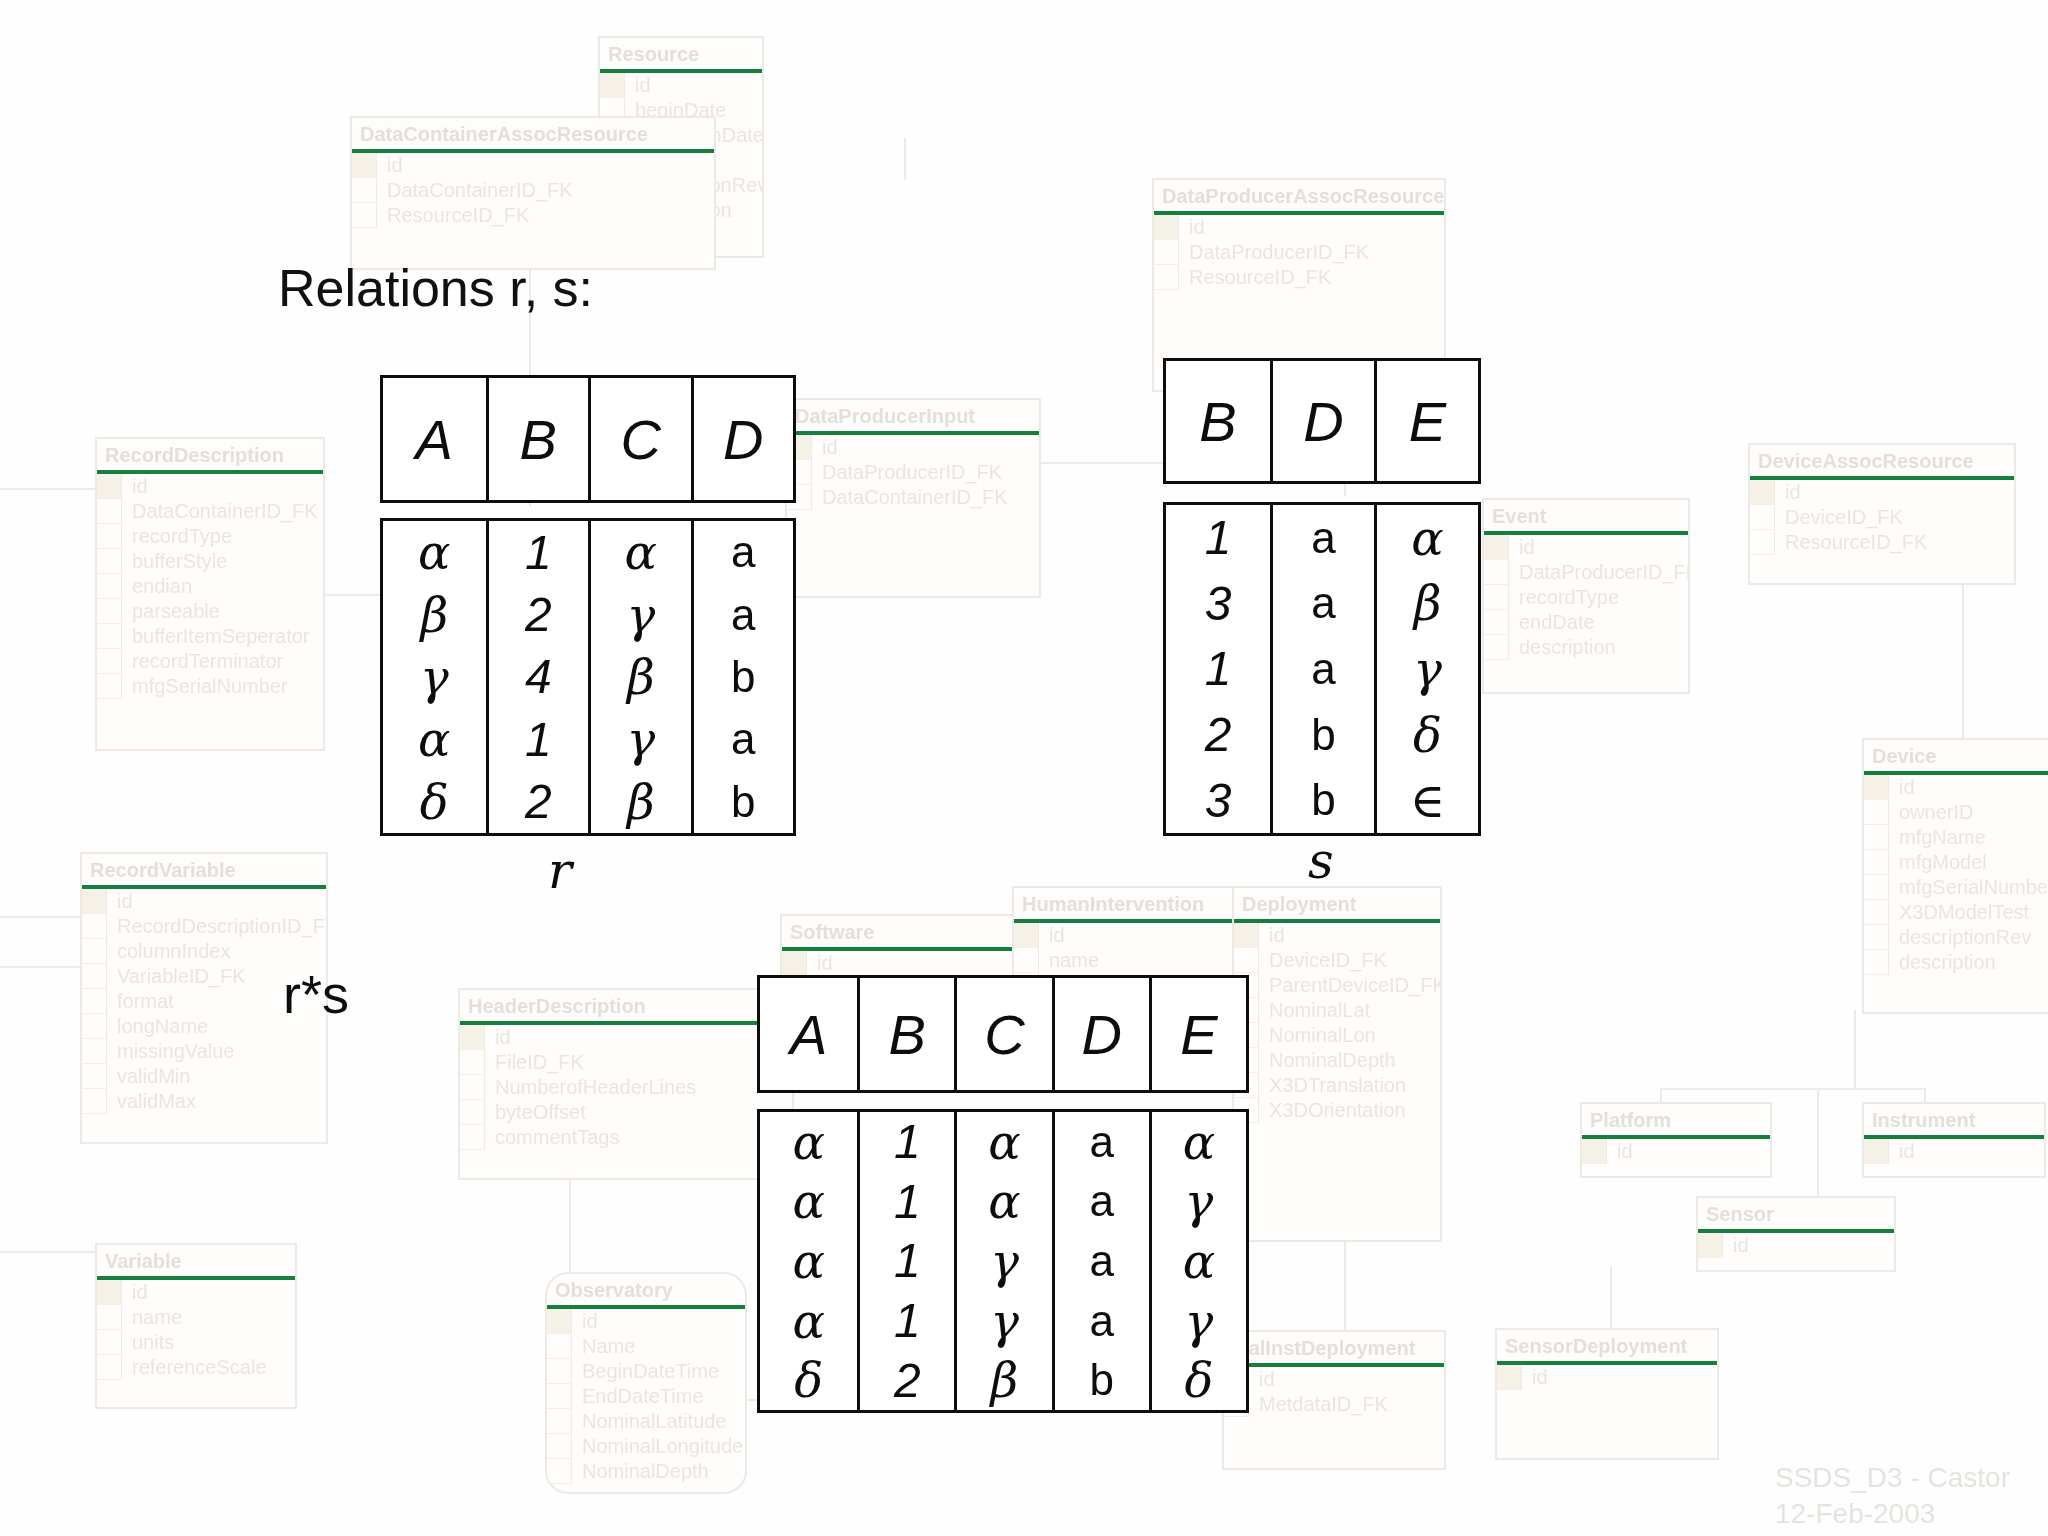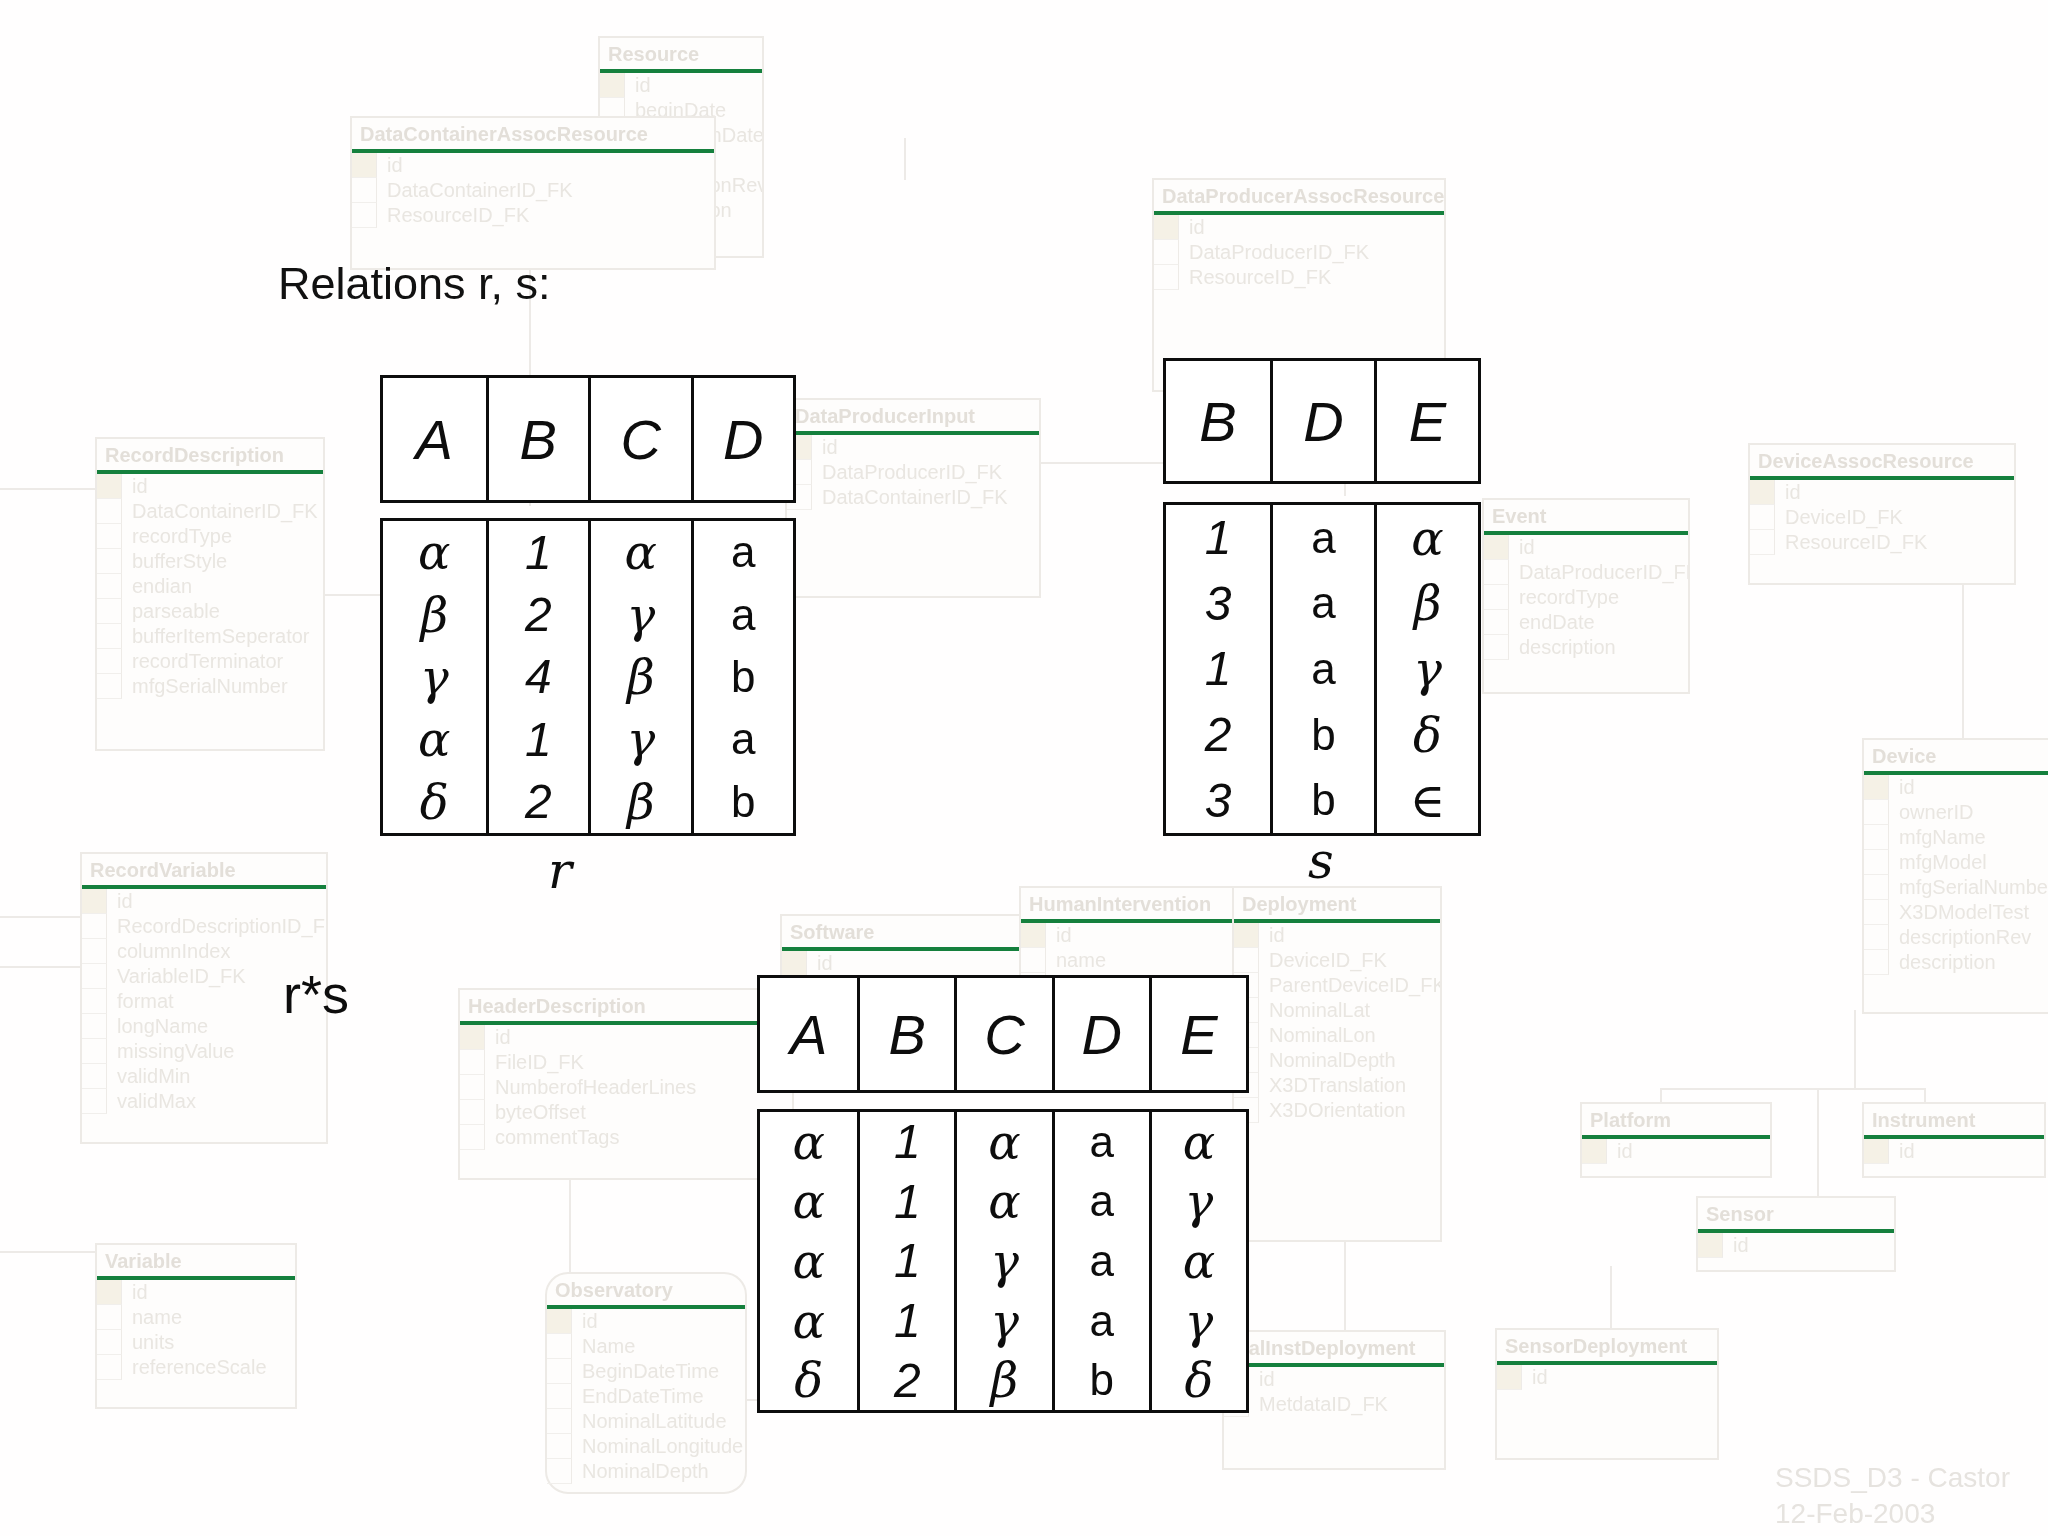--- a/index.html
+++ b/index.html
@@ -14,21 +14,21 @@
   .erow{display:flex;align-items:stretch;height:25px;}
   .erow .mini{width:24px;border-right:1px solid #eeebe7;border-bottom:1px solid #f1efec;flex:0 0 24px;}
   .erow .mini.key{background:#f5f1e6;}
   .erow .fname{font-size:20px;color:#e9e6e1;padding:1px 0 0 10px;white-space:nowrap;overflow:hidden;}
   .conn{position:absolute;background:#edeae7;}
 
   
   #title{position:absolute;left:0;right:0;top:36px;text-align:center;padding-left:100px;
          font-size:96px;font-weight:bold;color:#c13a1a;letter-spacing:1px;
          text-shadow:-5px 5px 0 rgba(38,8,1,0.92);white-space:nowrap;}
-  #subtitle{position:absolute;left:278px;top:258px;font-size:45px;color:#111;}
+  #subtitle{position:absolute;left:278px;top:258px;font-size:52px;color:#111;}
 
   .rel-table{position:absolute;}
   .rel-header{display:grid;border:3px solid #0d0d0d;background:#fff;}
   .rel-header .hcell{display:flex;align-items:center;justify-content:center;
                      font-style:italic;font-size:56px;color:#0d0d0d;}
   .rel-header .hcell + .hcell{border-left:3px solid #0d0d0d;}
   .rel-body{display:grid;border:3px solid #0d0d0d;background:#fff;}
   .rel-body .bcol + .bcol{border-left:3px solid #0d0d0d;}
   .rel-body .bcol{display:grid;}
   .bcell{display:flex;align-items:center;justify-content:center;color:#0d0d0d;}
@@ -333,21 +333,21 @@
         <div class="etitle">Software</div>
         <div class="erow">
           <div class="mini key"></div>
           <div class="fname">id</div>
         </div>
         <div class="erow">
           <div class="mini"></div>
           <div class="fname">name</div>
         </div>
       </div>
-      <div class="entity" style="left: 1012px; top: 886px; width: 268px; height: 112px; margin-left: 7px;">
+      <div class="entity" style="left: 1012px; top: 886px; width: 268px; height: 112px;">
         <div class="etitle">HumanIntervention</div>
         <div class="erow">
           <div class="mini key"></div>
           <div class="fname">id</div>
         </div>
         <div class="erow">
           <div class="mini"></div>
           <div class="fname">name</div>
         </div>
         <div class="erow">

